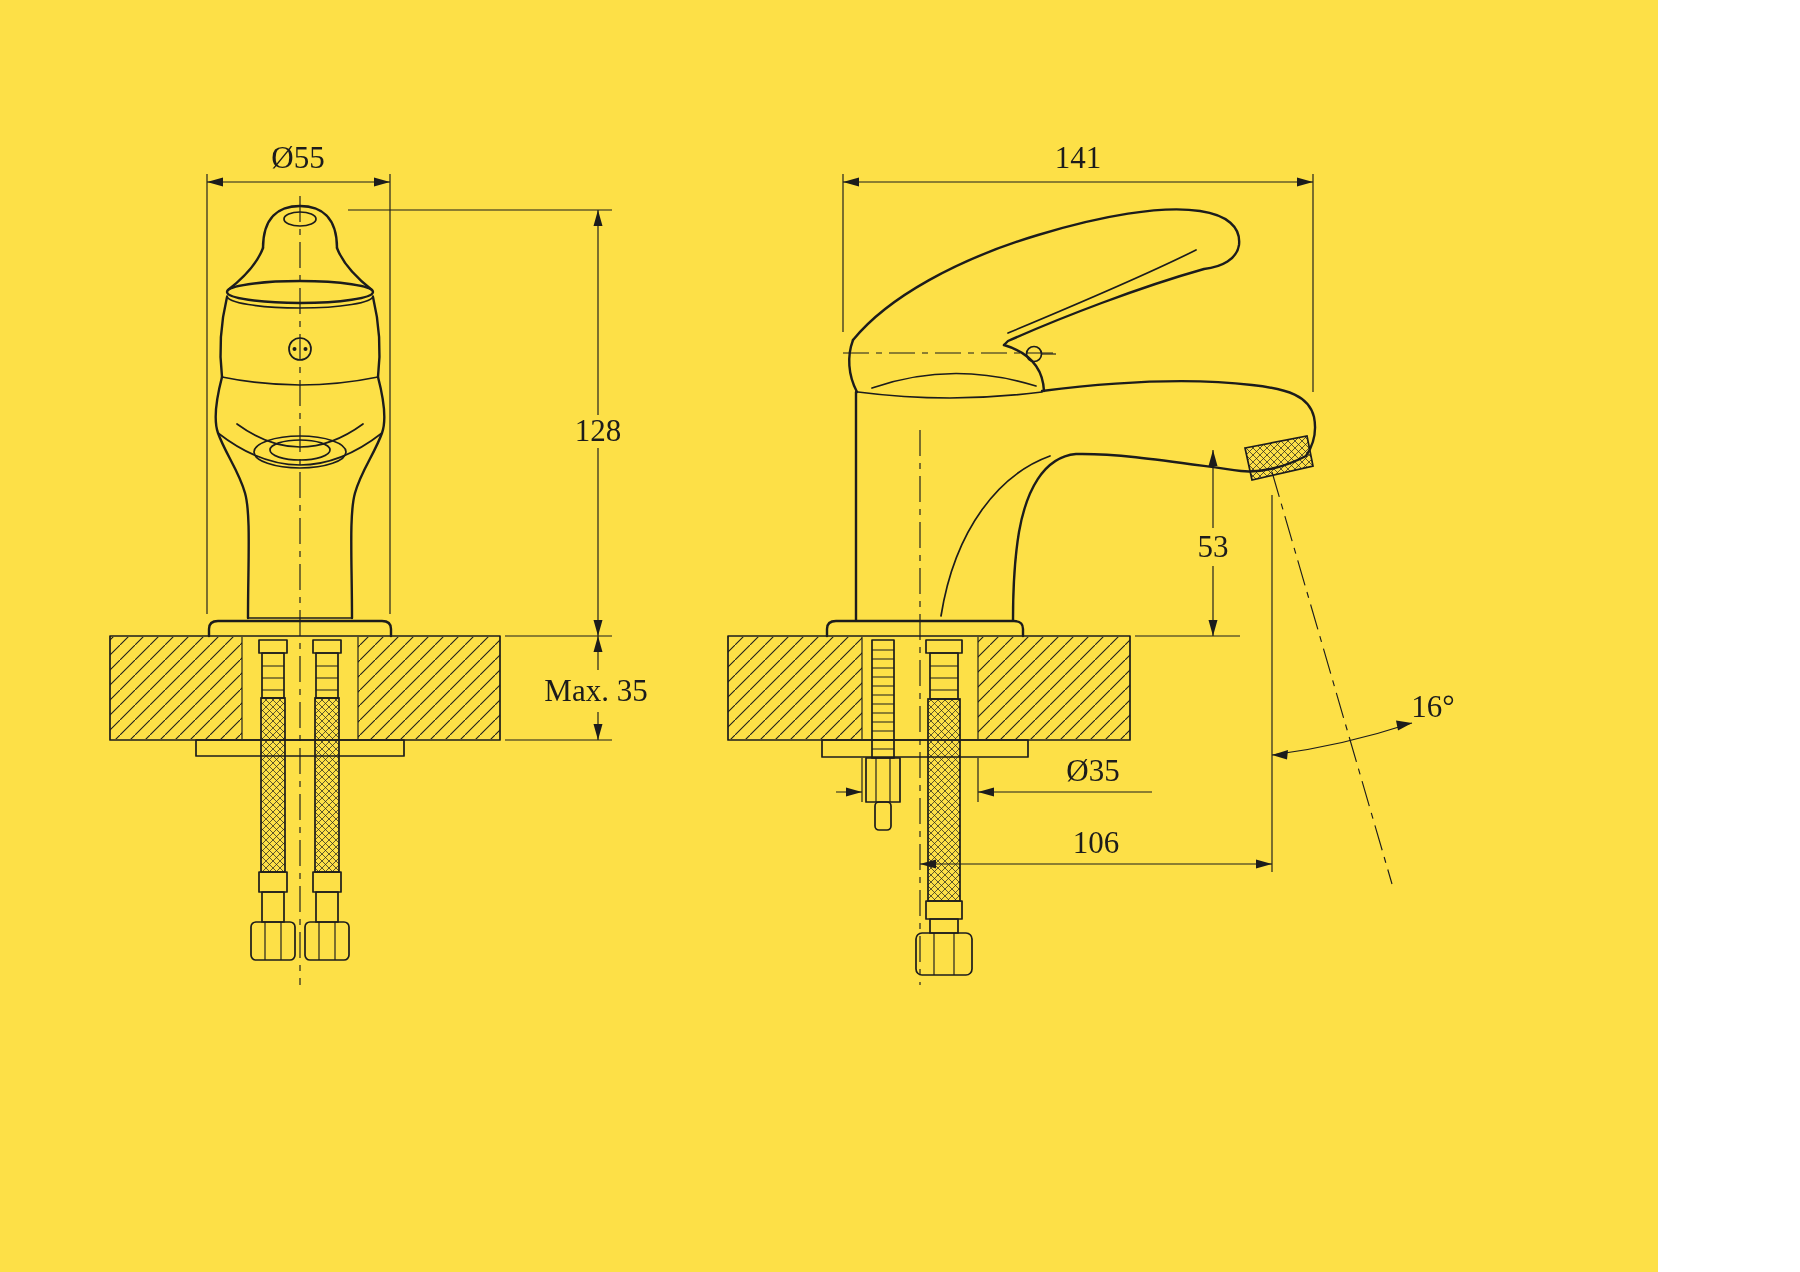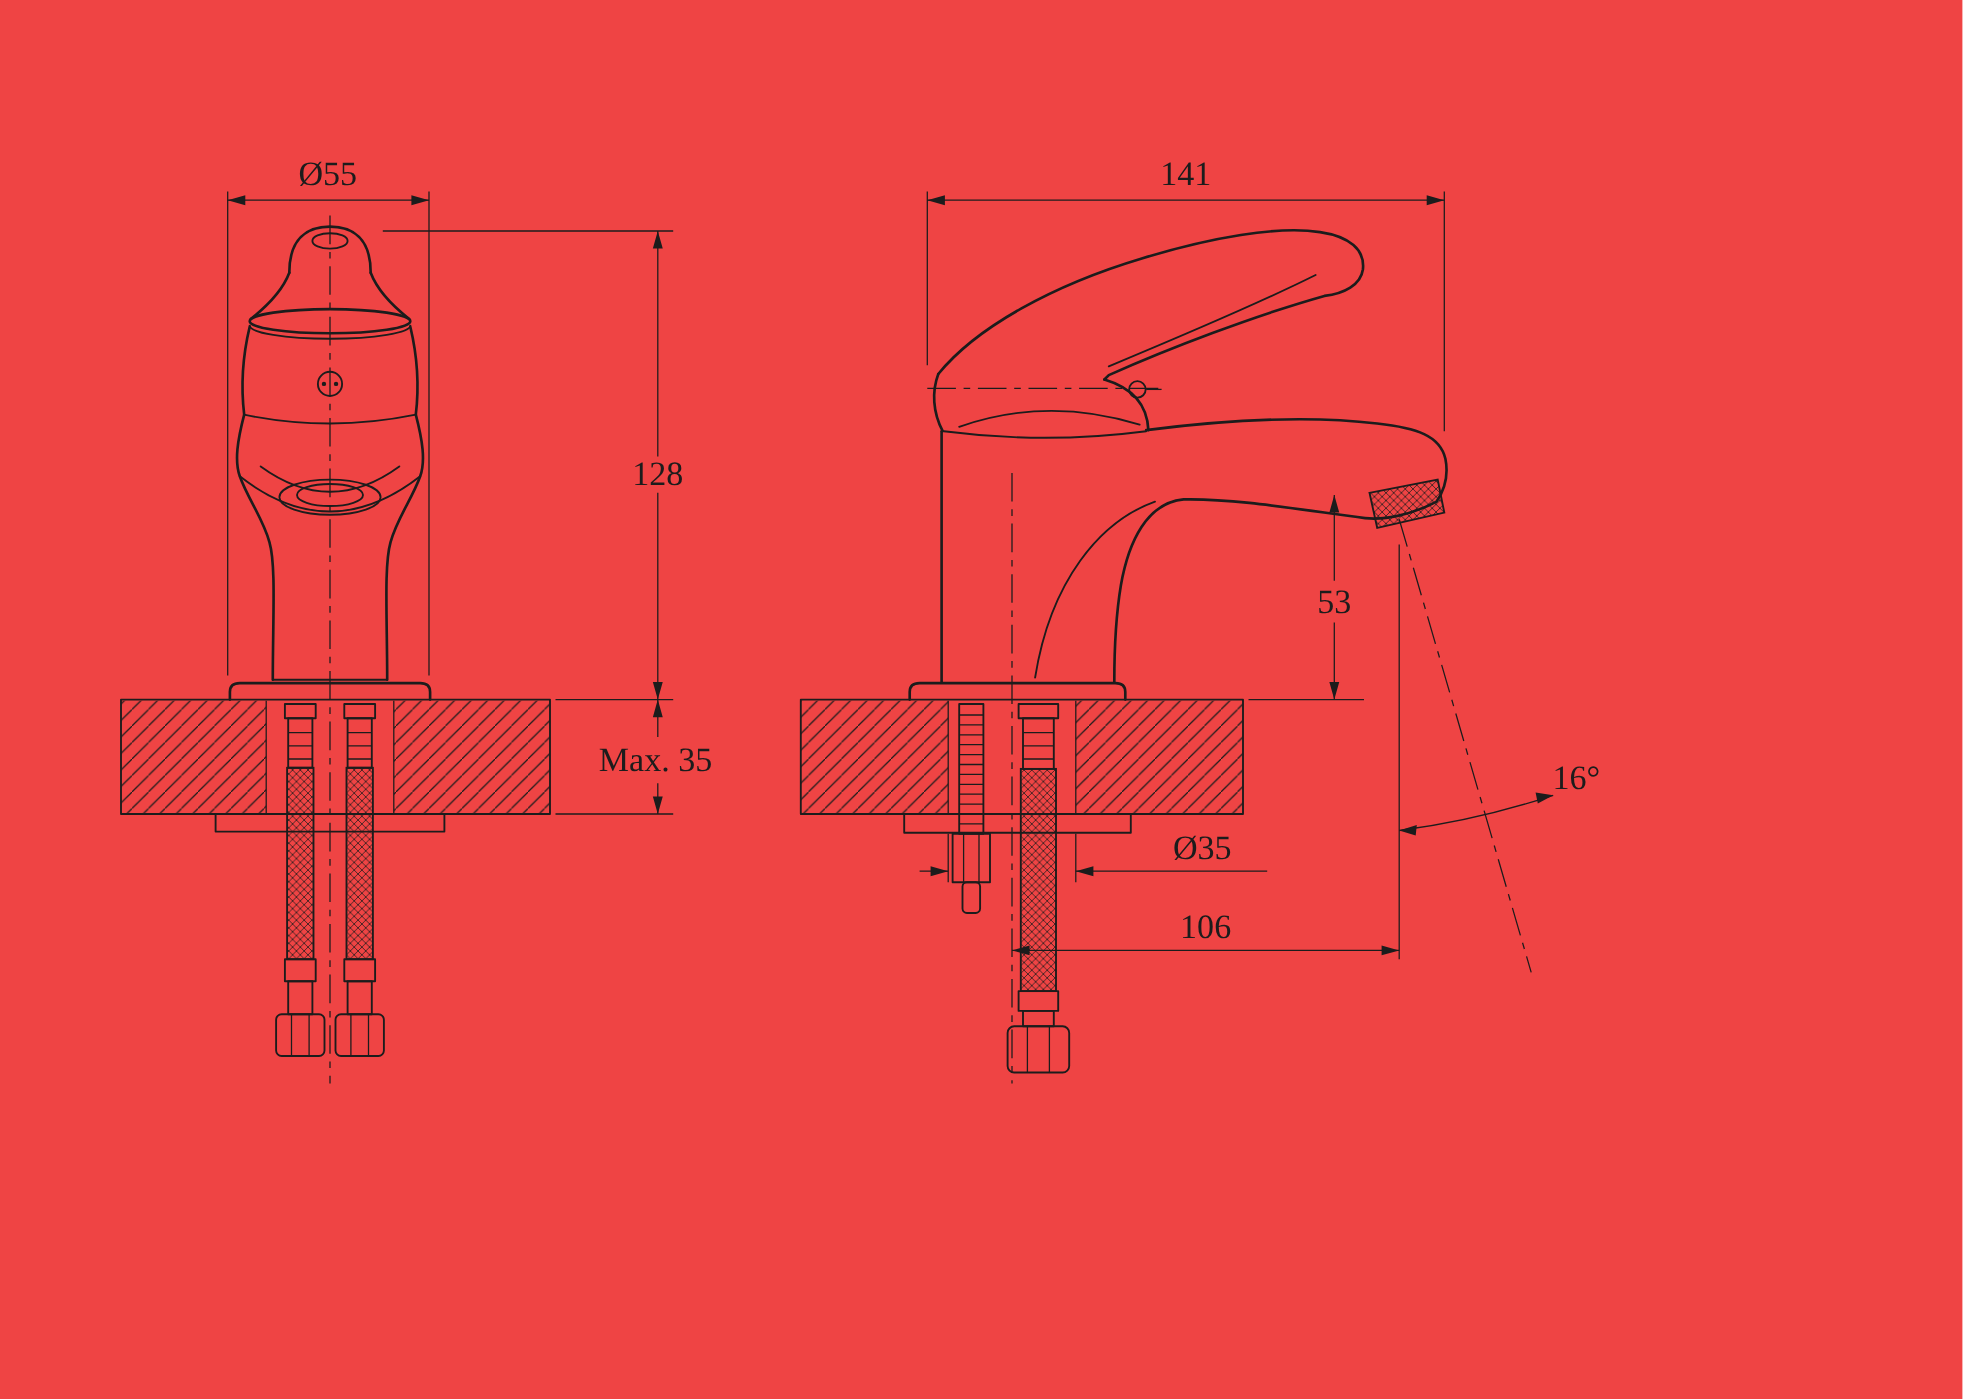--- a/index.html
+++ b/index.html
@@ -1,16 +1,16 @@
 <!DOCTYPE html>
 <html><head>
 <meta charset="utf-8">
 <style>
   html, body { margin:0; padding:0; background:#ffffff; }
-  .stage { width:1784px; height:1272px; background:#ef4444; position:relative; }
+  .stage { width:1658px; height:1272px; background:#fde047; position:relative; }
   svg { display:block; }
   .ol  { fill:none; stroke:#1c1c1c; stroke-width:2.4; stroke-linecap:round; stroke-linejoin:round; }
   .ol2 { fill:none; stroke:#1c1c1c; stroke-width:1.7; stroke-linecap:round; stroke-linejoin:round; }
   .olp { fill-opacity:1; stroke:#1c1c1c; stroke-width:1.7; }
   .thin{ fill:none; stroke:#1c1c1c; stroke-width:1.15; }
   .cl  { fill:none; stroke:#1c1c1c; stroke-width:1.15; stroke-dasharray:26 7 6 7; }
   .arr { fill:#1c1c1c; stroke:none; }
   .dimtext { font-family:"Liberation Serif","DejaVu Serif",serif; font-size:31px; fill:#1c1c1c; text-anchor:middle; }
 </style>
 </head>

